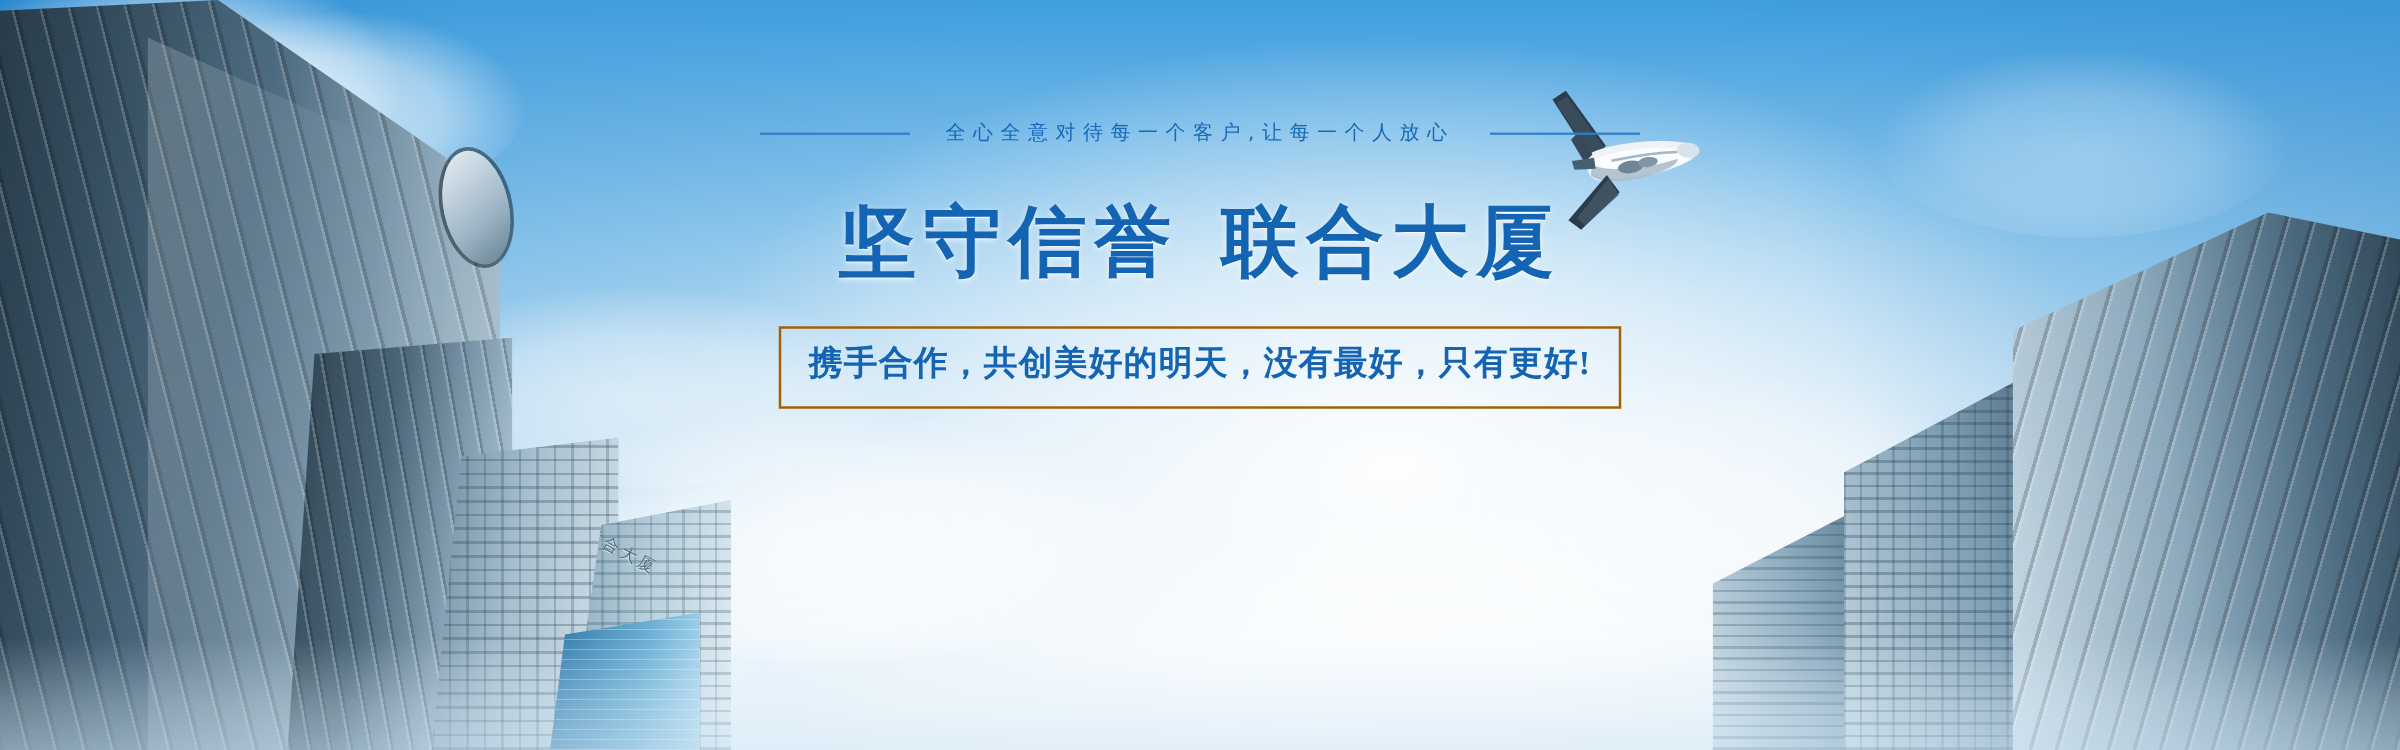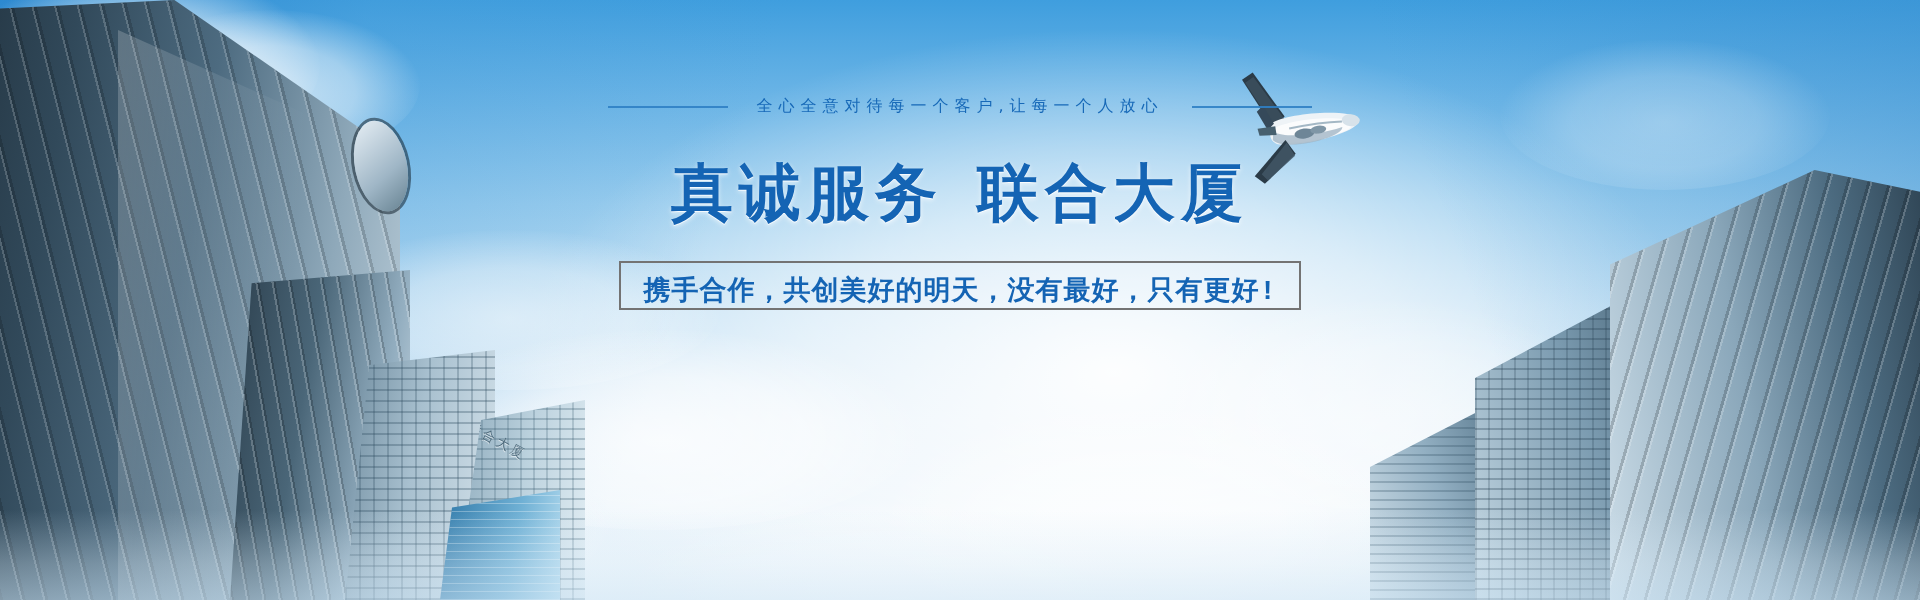--- a/index.html
+++ b/index.html
@@ -234,23 +234,23 @@
     white-space:nowrap;
   }
   .headline .gap { display:inline-block; width:34px; }
 
   .subtitle-wrap {
     margin-top:26px;
     display:flex;
     justify-content:center;
   }
   .subtitle {
-    border:2px solid #737373;
-    padding:9px 22px 0;
-    font-family:Liberation Mono, monospace;
+    border:2px solid #a16207;
+    padding:9px 22px 17px;
+    font-family:Liberation Serif, serif;
     font-weight:bold;
     font-size:27px;
     letter-spacing:1px;
     color:#1464b4;
     white-space:nowrap;
     background:rgba(255,255,255,0.05);
   }
 </style>
 </head>
 <body>
@@ -335,21 +335,21 @@
 
   <div class="content">
 
     <div class="tagline-row">
       <span class="rule"></span>
       <span class="tagline">全心全意对待每一个客户,让每一个人放心</span>
       <span class="rule"></span>
     </div>
 
     <div class="headline">
-      <span>真诚服务</span><span class="gap"></span><span>联合大厦</span>
+      <span>坚守信誉</span><span class="gap"></span><span>联合大厦</span>
     </div>
 
     <div class="subtitle-wrap">
       <div class="subtitle">携手合作，共创美好的明天，没有最好，只有更好!</div>
     </div>
 
   </div>
 
 </div>
 

